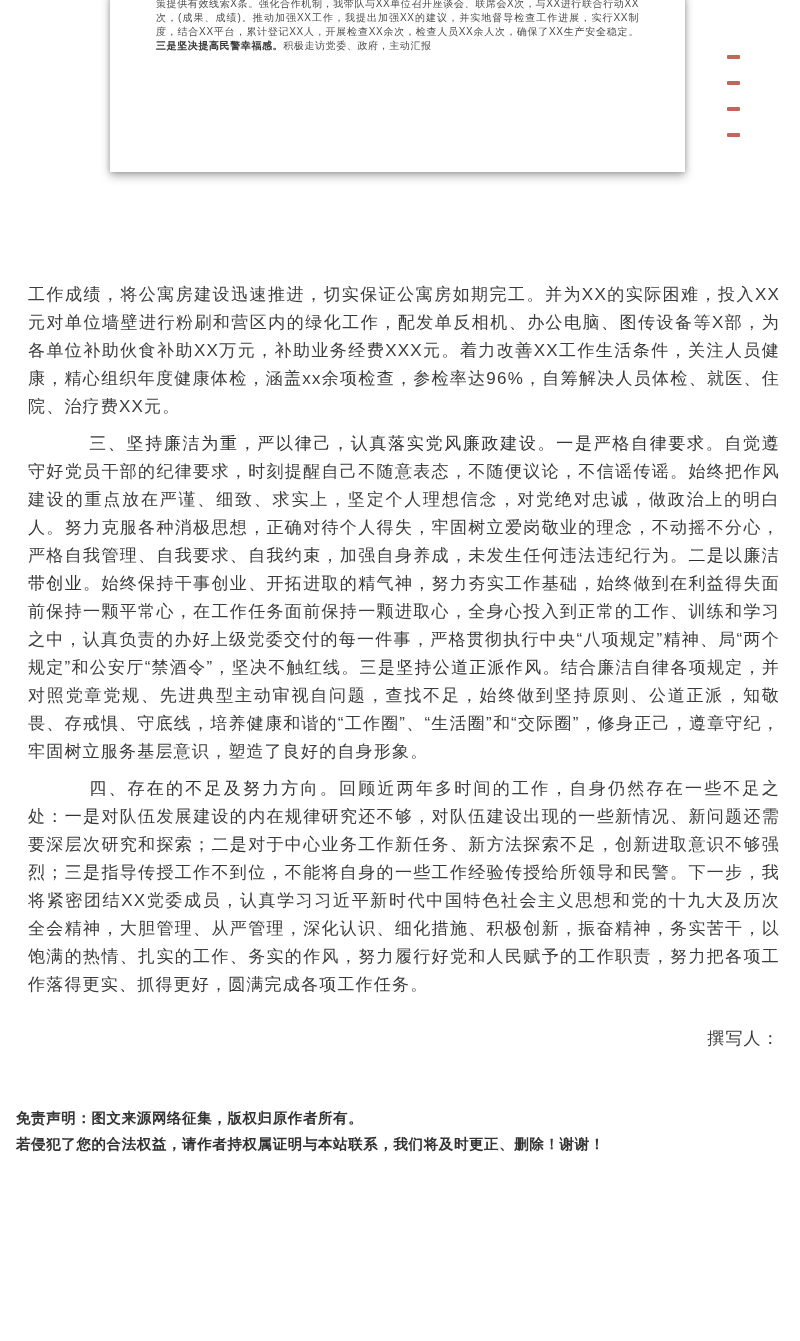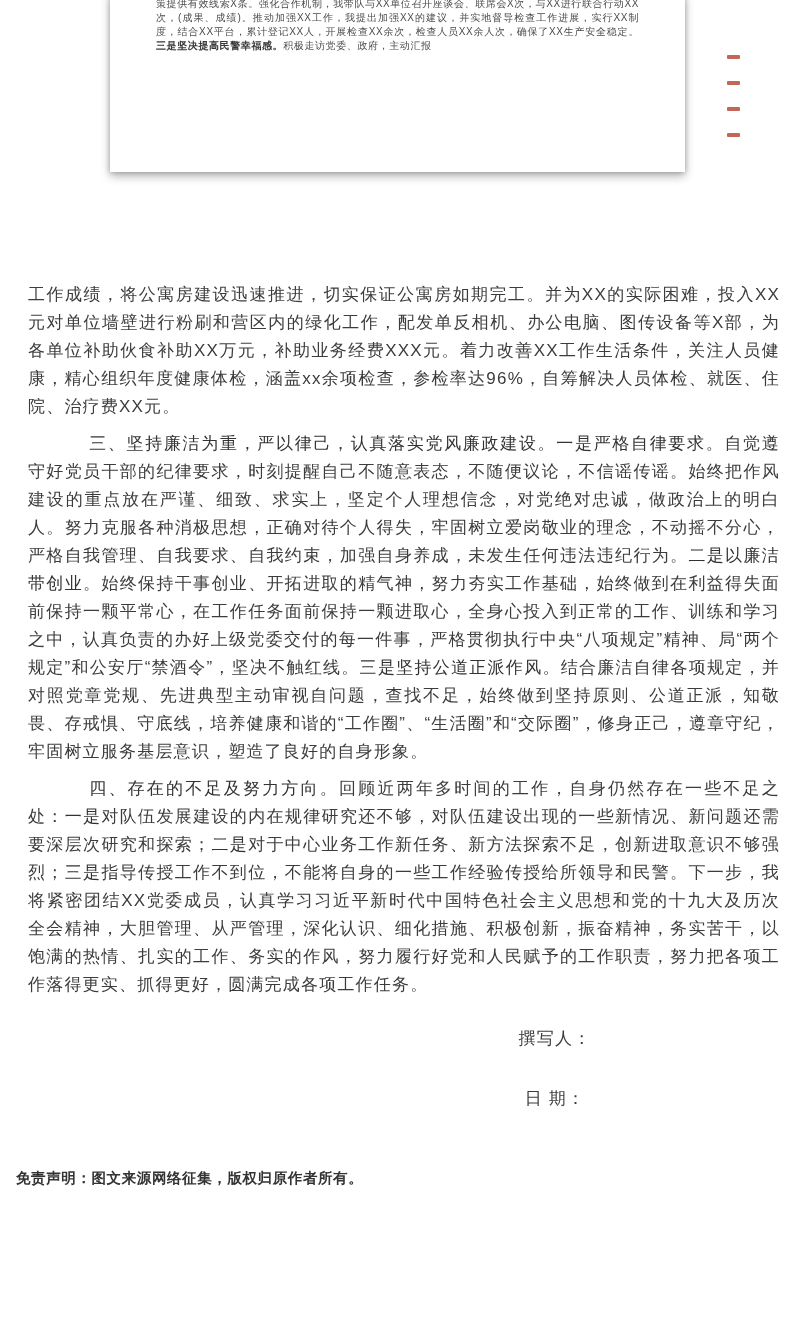--- a/index.html
+++ b/index.html
@@ -63,21 +63,21 @@
     letter-spacing: 1.2px;
     color: #3c3c3c;
     text-align: justify;
   }
   .para { margin: 0 0 9px 0; }
   .para.indent { text-indent: 3.6em; }
   .bold { font-weight: normal; color: #333333; }
 
   .sig {
     padding-left: 302px;
-    text-align: center;
+    text-align: right;
   }
   .sig-author { margin: 26px 0 0 0; }
   .sig-date   { margin: 32px 0 0 0; }
 
   
   .disclaimer {
     margin-top: 52px;
     padding: 0 16px;
     font-size: 14.5px;
     font-weight: bold;
@@ -105,19 +105,19 @@
 <div class="doc-body">
 
   <p class="para"><span>工作成绩，将公寓房建设迅速推进，切实保证公寓房如期完工。并为XX的实际困难，投入XX元对单位墙壁进行粉刷和营区内的绿化工作，配发单反相机、办公电脑、图传设备等X部，为各单位补助伙食补助XX万元，补助业务经费XXX元。着力改善XX工作生活条件，关注人员健康，精心组织年度健康体检，涵盖xx余项检查，参检率达96%，自筹解决人员体检、就医、住院、治疗费XX元。</span></p>
 
   <p class="para indent"><span class="bold">三、坚持廉洁为重，严以律己，认真落实党风廉政建设。一是严格自律要求。</span><span>自觉遵守好党员干部的纪律要求，时刻提醒自己不随意表态，不随便议论，不信谣传谣。始终把作风建设的重点放在严谨、细致、求实上，坚定个人理想信念，对党绝对忠诚，做政治上的明白人。努力克服各种消极思想，正确对待个人得失，牢固树立爱岗敬业的理念，不动摇不分心，严格自我管理、自我要求、自我约束，加强自身养成，未发生任何违法违纪行为。</span><span class="bold">二是以廉洁带创业。</span><span>始终保持干事创业、开拓进取的精气神，努力夯实工作基础，始终做到在利益得失面前保持一颗平常心，在工作任务面前保持一颗进取心，全身心投入到正常的工作、训练和学习之中，认真负责的办好上级党委交付的每一件事，严格贯彻执行中央“八项规定”精神、局“两个规定”和公安厅“禁酒令”，坚决不触红线。</span><span class="bold">三是坚持公道正派作风。</span><span>结合廉洁自律各项规定，并对照党章党规、先进典型主动审视自问题，查找不足，始终做到坚持原则、公道正派，知敬畏、存戒惧、守底线，培养健康和谐的“工作圈”、“生活圈”和“交际圈”，修身正己，遵章守纪，牢固树立服务基层意识，塑造了良好的自身形象。</span></p>
 
   <p class="para indent"><span class="bold">四、存在的不足及努力方向。</span><span>回顾近两年多时间的工作，自身仍然存在一些不足之处：</span><span class="bold">一是</span><span>对队伍发展建设的内在规律研究还不够，对队伍建设出现的一些新情况、新问题还需要深层次研究和探索；</span><span class="bold">二是</span><span>对于中心业务工作新任务、新方法探索不足，创新进取意识不够强烈；</span><span class="bold">三是</span><span>指导传授工作不到位，不能将自身的一些工作经验传授给所领导和民警。下一步，我将紧密团结XX党委成员，认真学习习近平新时代中国特色社会主义思想和党的十九大及历次全会精神，大胆管理、从严管理，深化认识、细化措施、积极创新，振奋精神，务实苦干，以饱满的热情、扎实的工作、务实的作风，努力履行好党和人民赋予的工作职责，努力把各项工作落得更实、抓得更好，圆满完成各项工作任务。</span></p>
 
   <p class="sig sig-author"><span>撰写人：</span></p>
 
-  <p class="sig sig-date"><span>日  期：</span></p>
 
 </div>
 
 <div class="disclaimer">
   <p>免责声明：图文来源网络征集，版权归原作者所有。</p>
+  <p>若侵犯了您的合法权益，请作者持权属证明与本站联系，我们将及时更正、删除！谢谢！</p>
 </div>
 
 </body></html>

